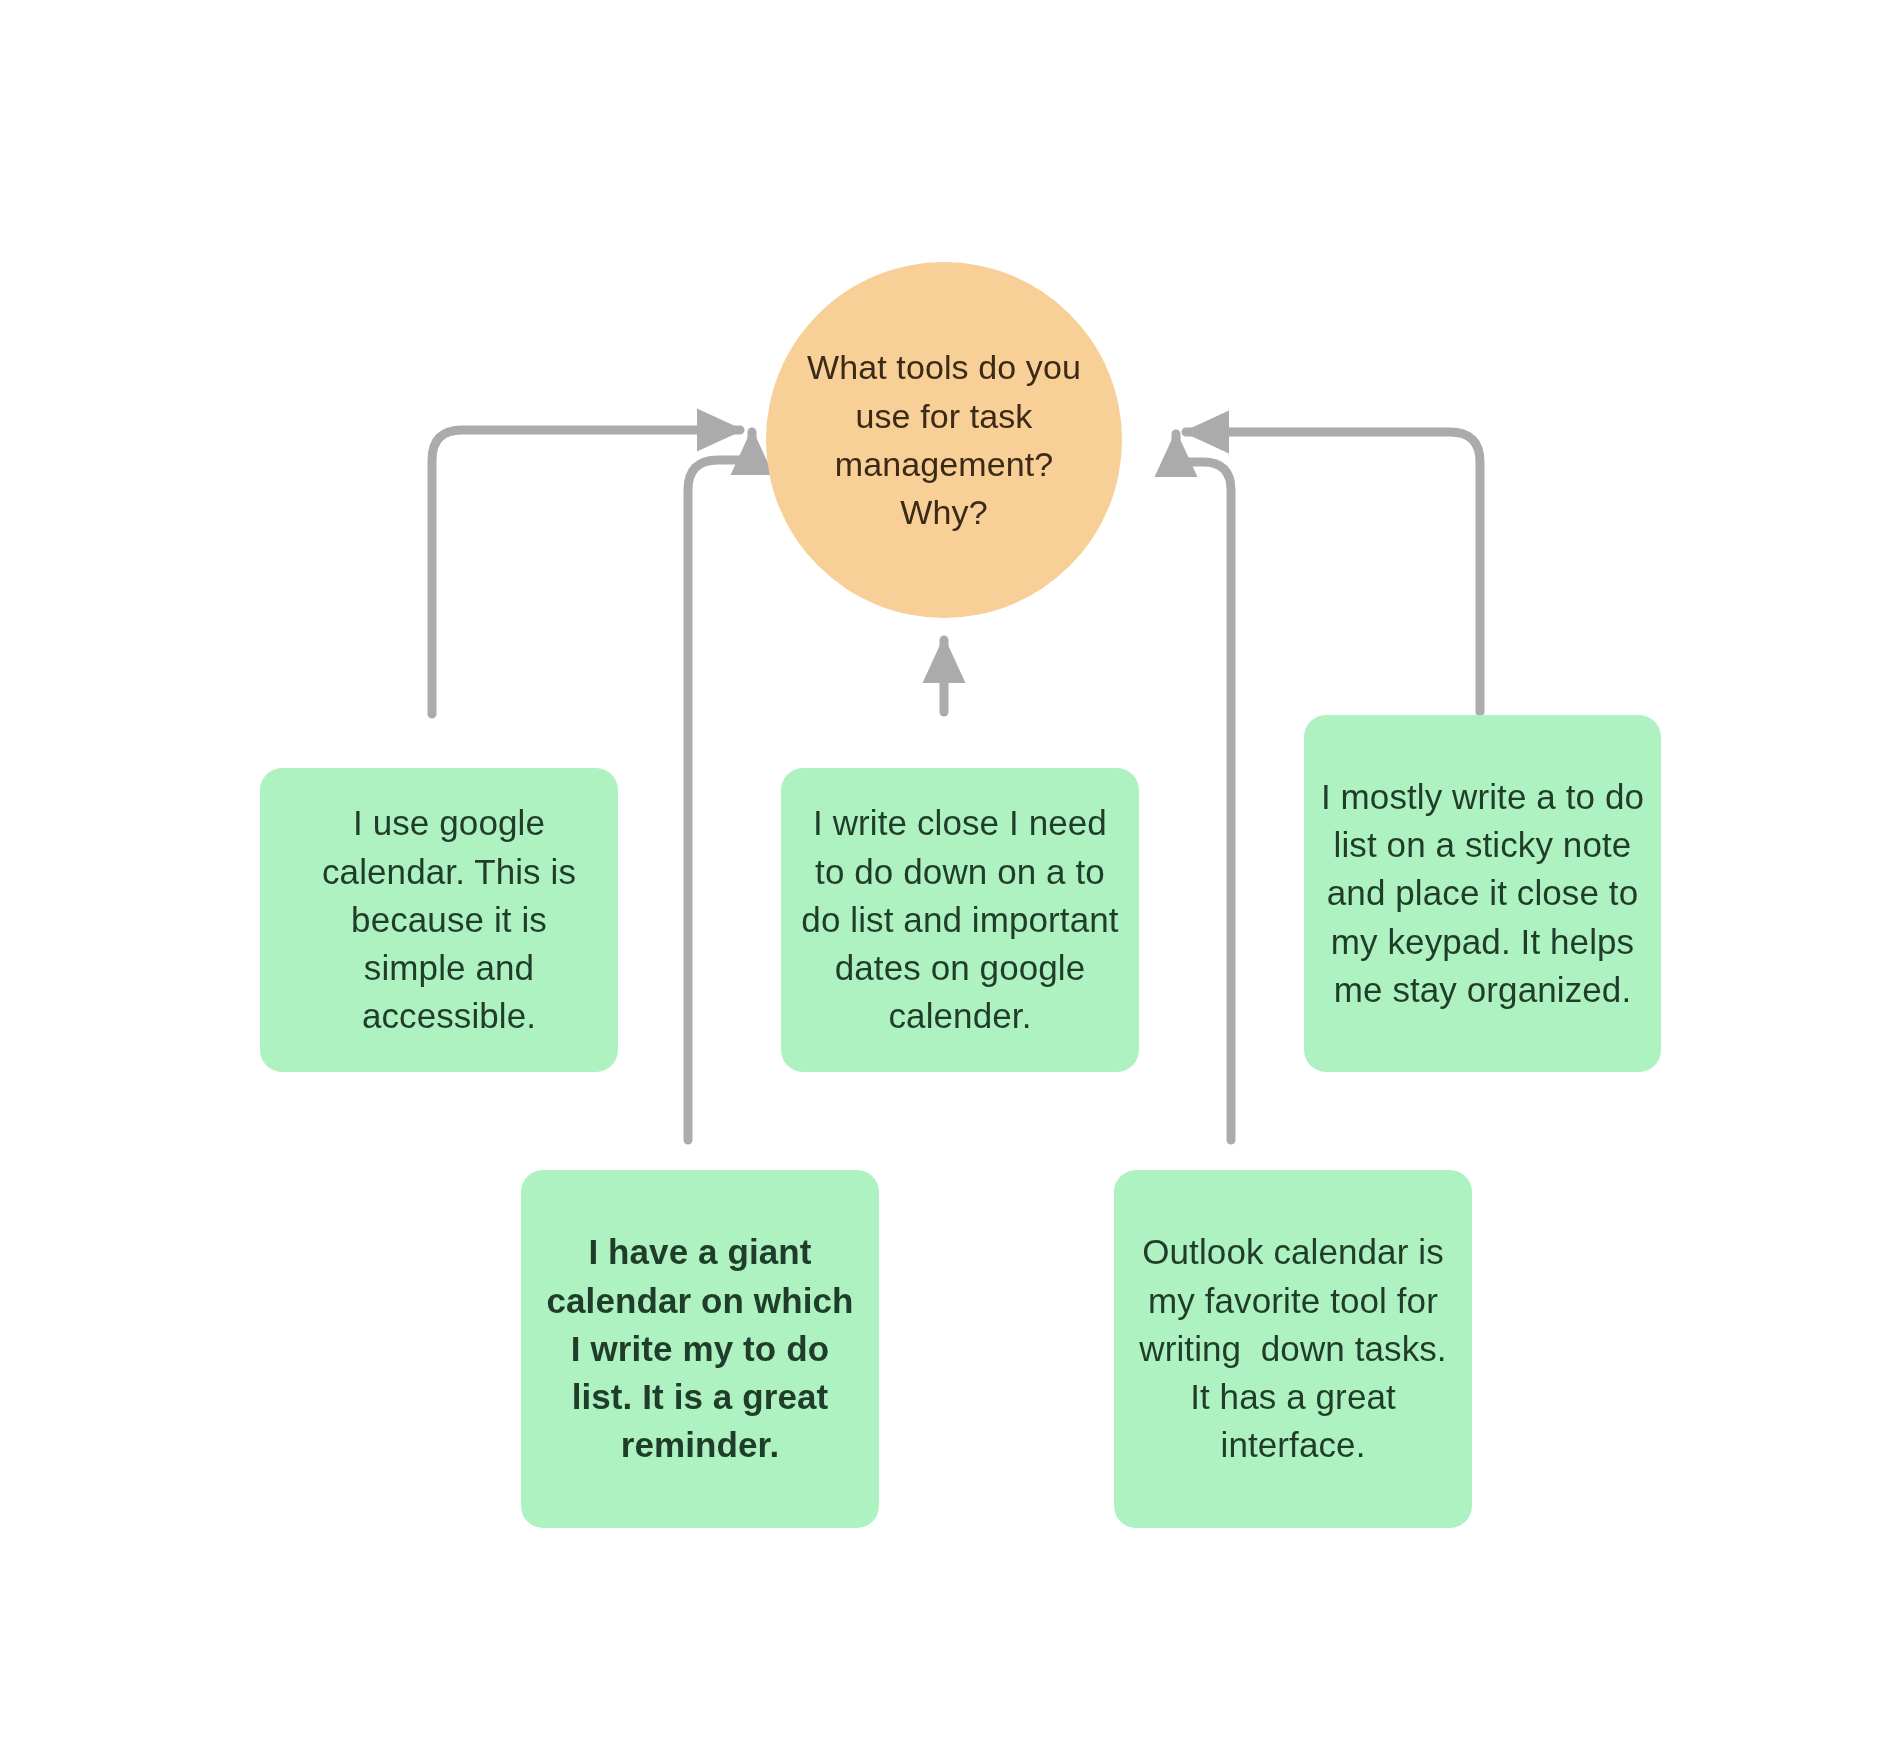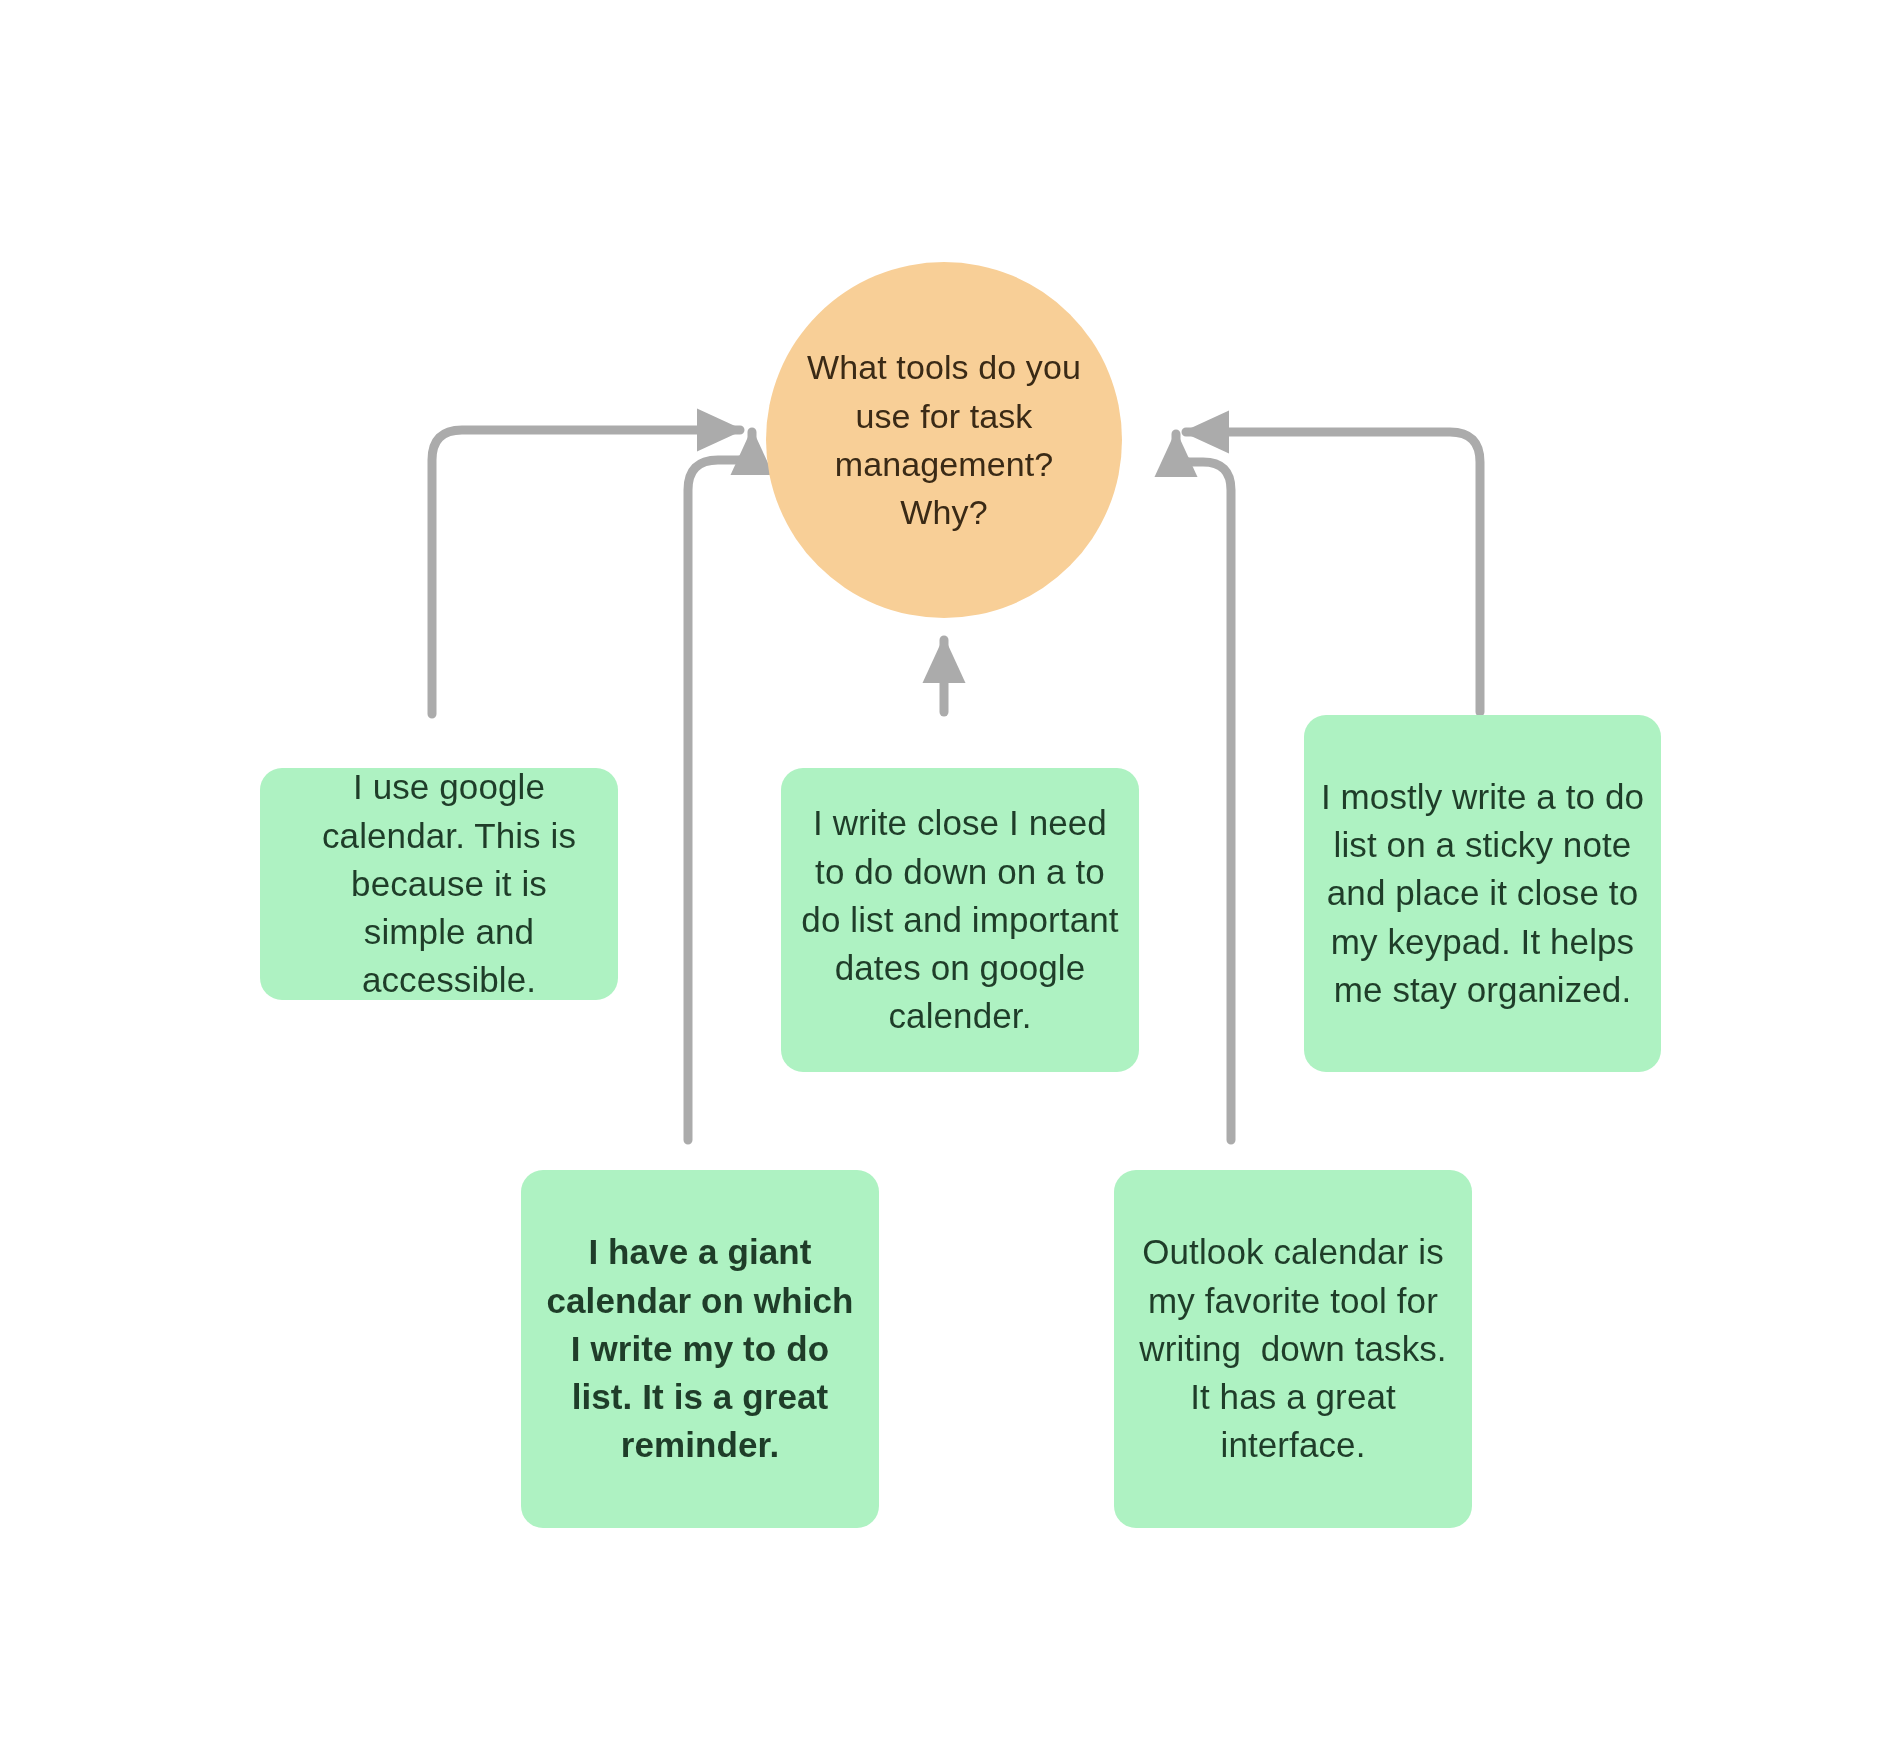--- a/index.html
+++ b/index.html
@@ -79,21 +79,21 @@
 
     <path d="M 1231 1140 L 1231 490 Q 1231 462 1203 462 L 1190 462 Q 1176 462 1176 448 L 1176 434" fill="none" stroke="#ababab" stroke-width="9" stroke-linecap="round" marker-end="url(#arrow-right)"></path>
 
     <path d="M 1480 712 L 1480 462 Q 1480 432 1450 432 L 1186 432" fill="none" stroke="#ababab" stroke-width="9" stroke-linecap="round" marker-end="url(#arrow-right)"></path>
   </svg>
 
   <div class="node central" style="left:766px; top:262px; width:356px; height:356px; background:#f8cf97;">
     <span class="node-text">What tools do you use for task management? Why?</span>
   </div>
 
-  <div class="node answer" style="left:260px; top:768px; width:358px; height:232px; background:#aef2c2;padding-left:20px;">
+  <div class="node answer" style="left:260px; top:768px; width:358px; height:304px; background:#aef2c2;padding-left:20px;">
     <span class="node-text">I use google calendar. This is because it is simple and accessible.</span>
   </div>
 
   <div class="node answer" style="left:781px; top:768px; width:358px; height:304px; background:#aef2c2;">
     <span class="node-text">I write close I need to do down on a to do list and important dates on google calender.</span>
   </div>
 
   <div class="node answer" style="left:1304px; top:715px; width:357px; height:357px; background:#aef2c2;">
     <span class="node-text">I mostly write a to do list on a sticky note and place it close to my keypad. It helps me stay organized.</span>
   </div>

